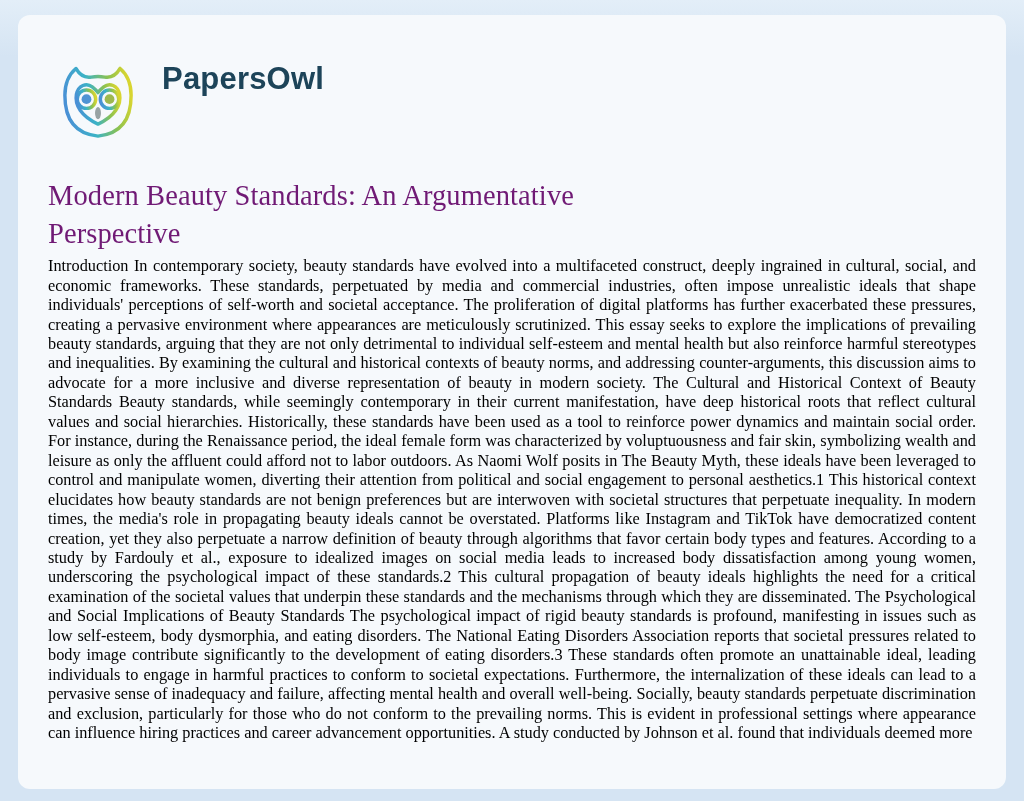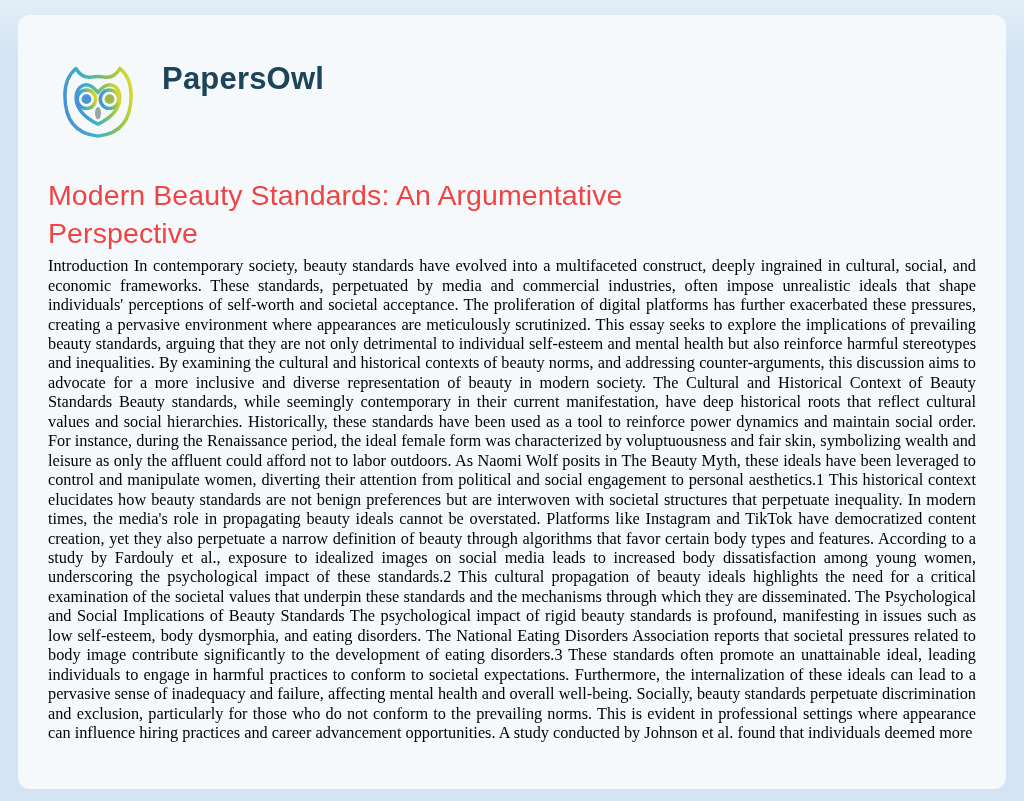--- a/index.html
+++ b/index.html
@@ -45,24 +45,25 @@
     font-size: 17px;
     color: #7bb0e2;
     text-decoration: none;
     display: inline-block;
     letter-spacing: 0.1px;
   }
   .doc-title {
     margin-top: 26px;
     font-size: 28.5px;
     font-weight: 400;
-    color: #ef4444;
+    color: #701a75;
     line-height: 1.32;
     max-width: 660px;
     letter-spacing: 0.1px;
+    font-family: Liberation Serif, serif;
   }
   .doc-body {
     margin-top: 4px;
     font-family: Liberation Serif, serif;
     font-size: 16.3px;
     line-height: 19.45px;
     color: #000000;
     text-align: justify;
     width: 928px;
   }

